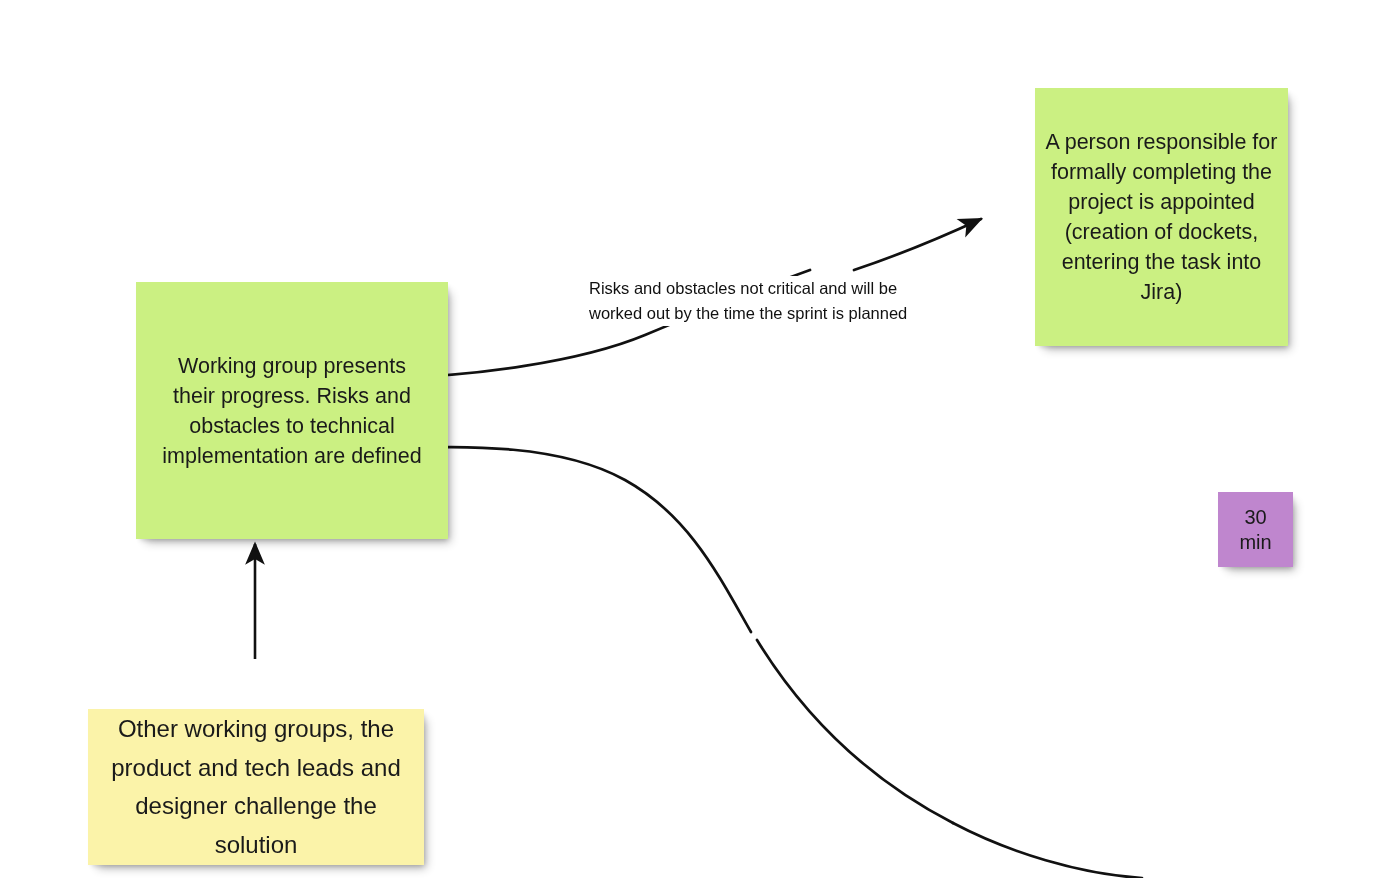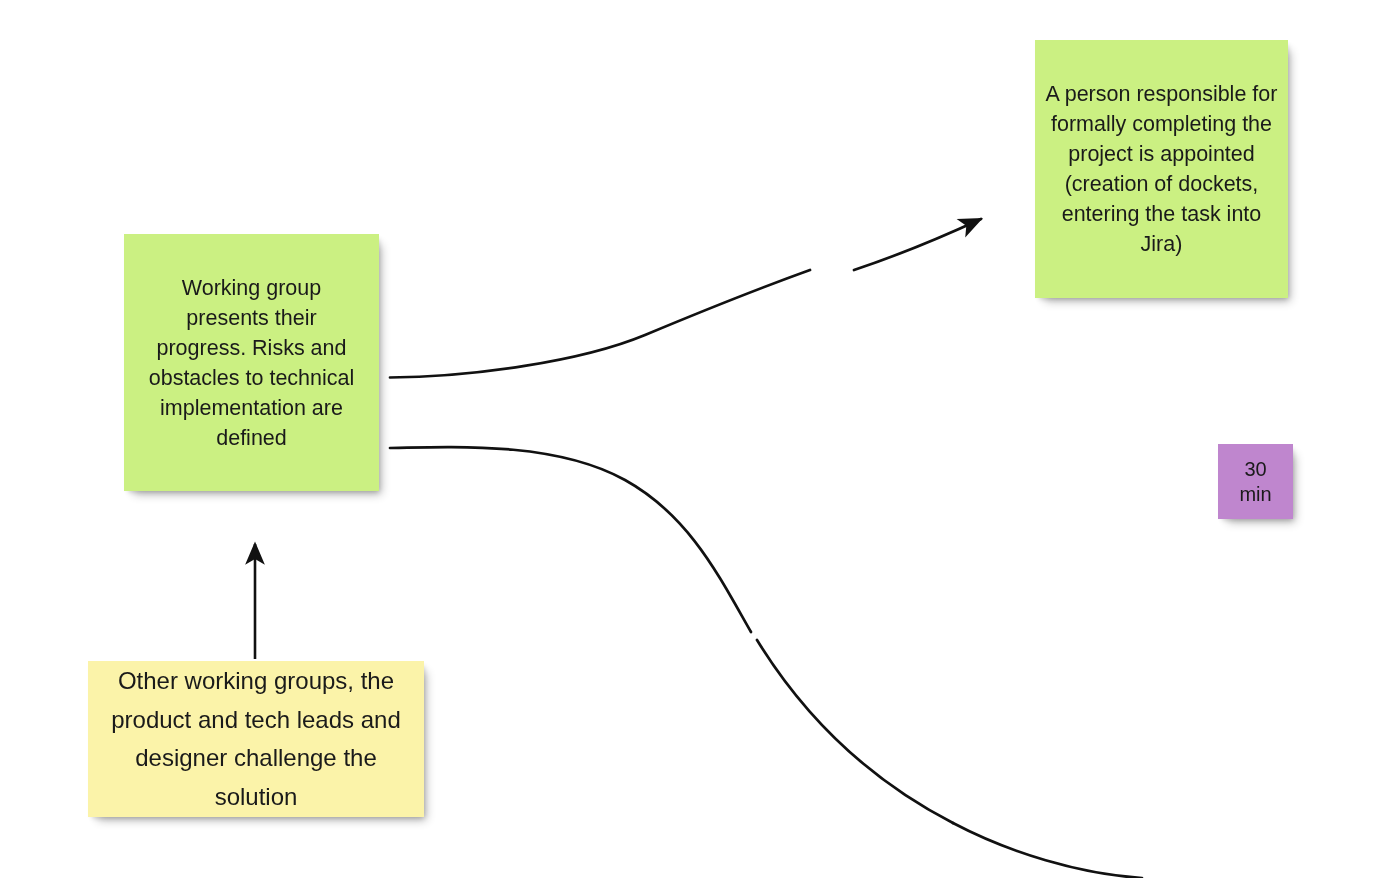--- a/index.html
+++ b/index.html
@@ -24,31 +24,32 @@
     position: absolute;
     box-sizing: border-box;
     display: flex;
     align-items: center;
     justify-content: center;
     text-align: center;
     color: #1a1a1a;
     box-shadow: 6px 7px 9px -4px rgba(0,0,0,0.30),
                 2px 3px 5px -2px rgba(0,0,0,0.18);
     z-index: 3;
+    margin-top: 48px;
   }
   .note-text {
     display: block;
     width: 100%;
     white-space: pre-line;
   }
 
   #note-working-group {
-    left: 124px;
+    left: 136px;
     top: 234px;
-    width: 255px;
+    width: 312px;
     height: 257px;
     background: #cbf082;
     font-size: 21.5px;
     line-height: 30px;
     padding: 6px 24px;
   }
 
   #note-responsible-person {
     left: 1035px;
     top: 40px;
@@ -149,15 +150,17 @@
 
   <div class="note" id="note-other-groups">
     <span class="note-text">Other working groups, the product and tech leads and designer challenge the solution</span>
   </div>
 
   <div class="note" id="note-duration">
     <span class="note-text">30
 min</span>
   </div>
 
+  <div class="edge-label" id="label-not-critical">Risks and obstacles not critical and will be
+worked out by the time the sprint is planned</div>
 
 
 </div>
 
 </body></html>

